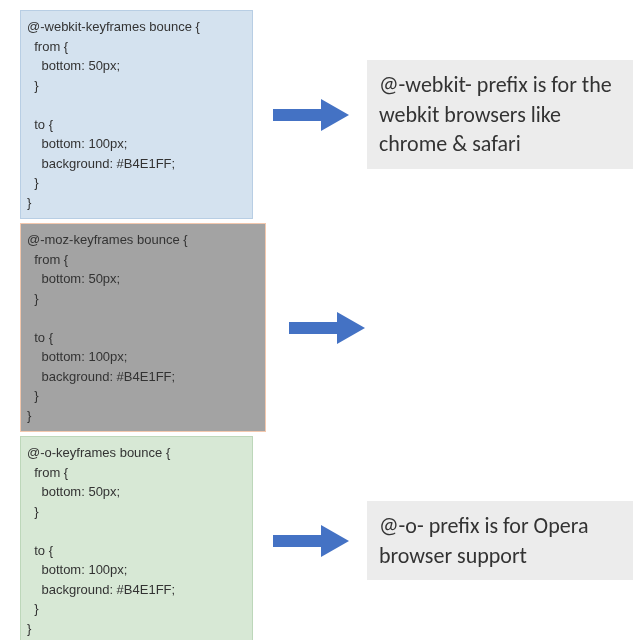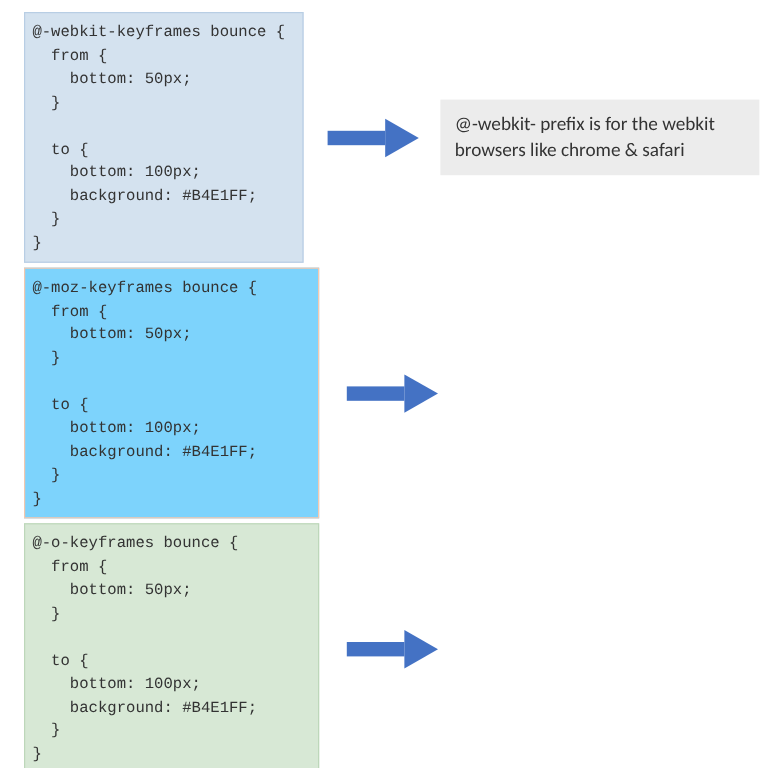--- a/index.html
+++ b/index.html
@@ -13,40 +13,40 @@
   }
   .row {
     display: flex;
     align-items: center;
     margin-bottom: 4px;
   }
   .code-block {
     width: 246px;
     border: 1px solid;
     padding: 6px 8px 6px 6px;
-    font-family: Liberation Mono, monospace;
+    font-family: Liberation Sans, sans-serif;
     font-size: 13px;
     line-height: 1.5;
     color: #333333;
     white-space: pre;
   }
   .code-blue   { background: #d4e2ef; border-color: #b8cee4; }
-  .code-orange { background: #7dd3fc; border-color: #f3c8ae; }
+  .code-orange { background: #a3a3a3; border-color: #f3c8ae; }
   .code-green  { background: #d7e8d5; border-color: #bdd7ba; }
   .arrow-cell {
     width: 120px;
     display: flex;
     justify-content: center;
     align-items: center;
   }
   .desc {
     width: 280px;
     background: #ececec;
     padding: 10px 12px;
-    font-size: 16px;
+    font-size: 22px;
     line-height: 1.35;
     color: #333333;
   }
 </style>
 </head>
 <body>
 
 <div class="row">
   <div class="code-block code-blue">@-webkit-keyframes bounce {
   from {
@@ -102,13 +102,14 @@
   }
 }</div>
   <div class="arrow-cell">
     <svg width="90" height="40">
       <g fill="#4472c4">
         <rect x="8" y="14" width="48" height="12"></rect>
         <polygon points="56,4 56,36 84,20"></polygon>
       </g>
     </svg>
   </div>
+  <div class="desc">@-o- prefix is for Opera browser support</div>
 </div>
 
 </body></html>

